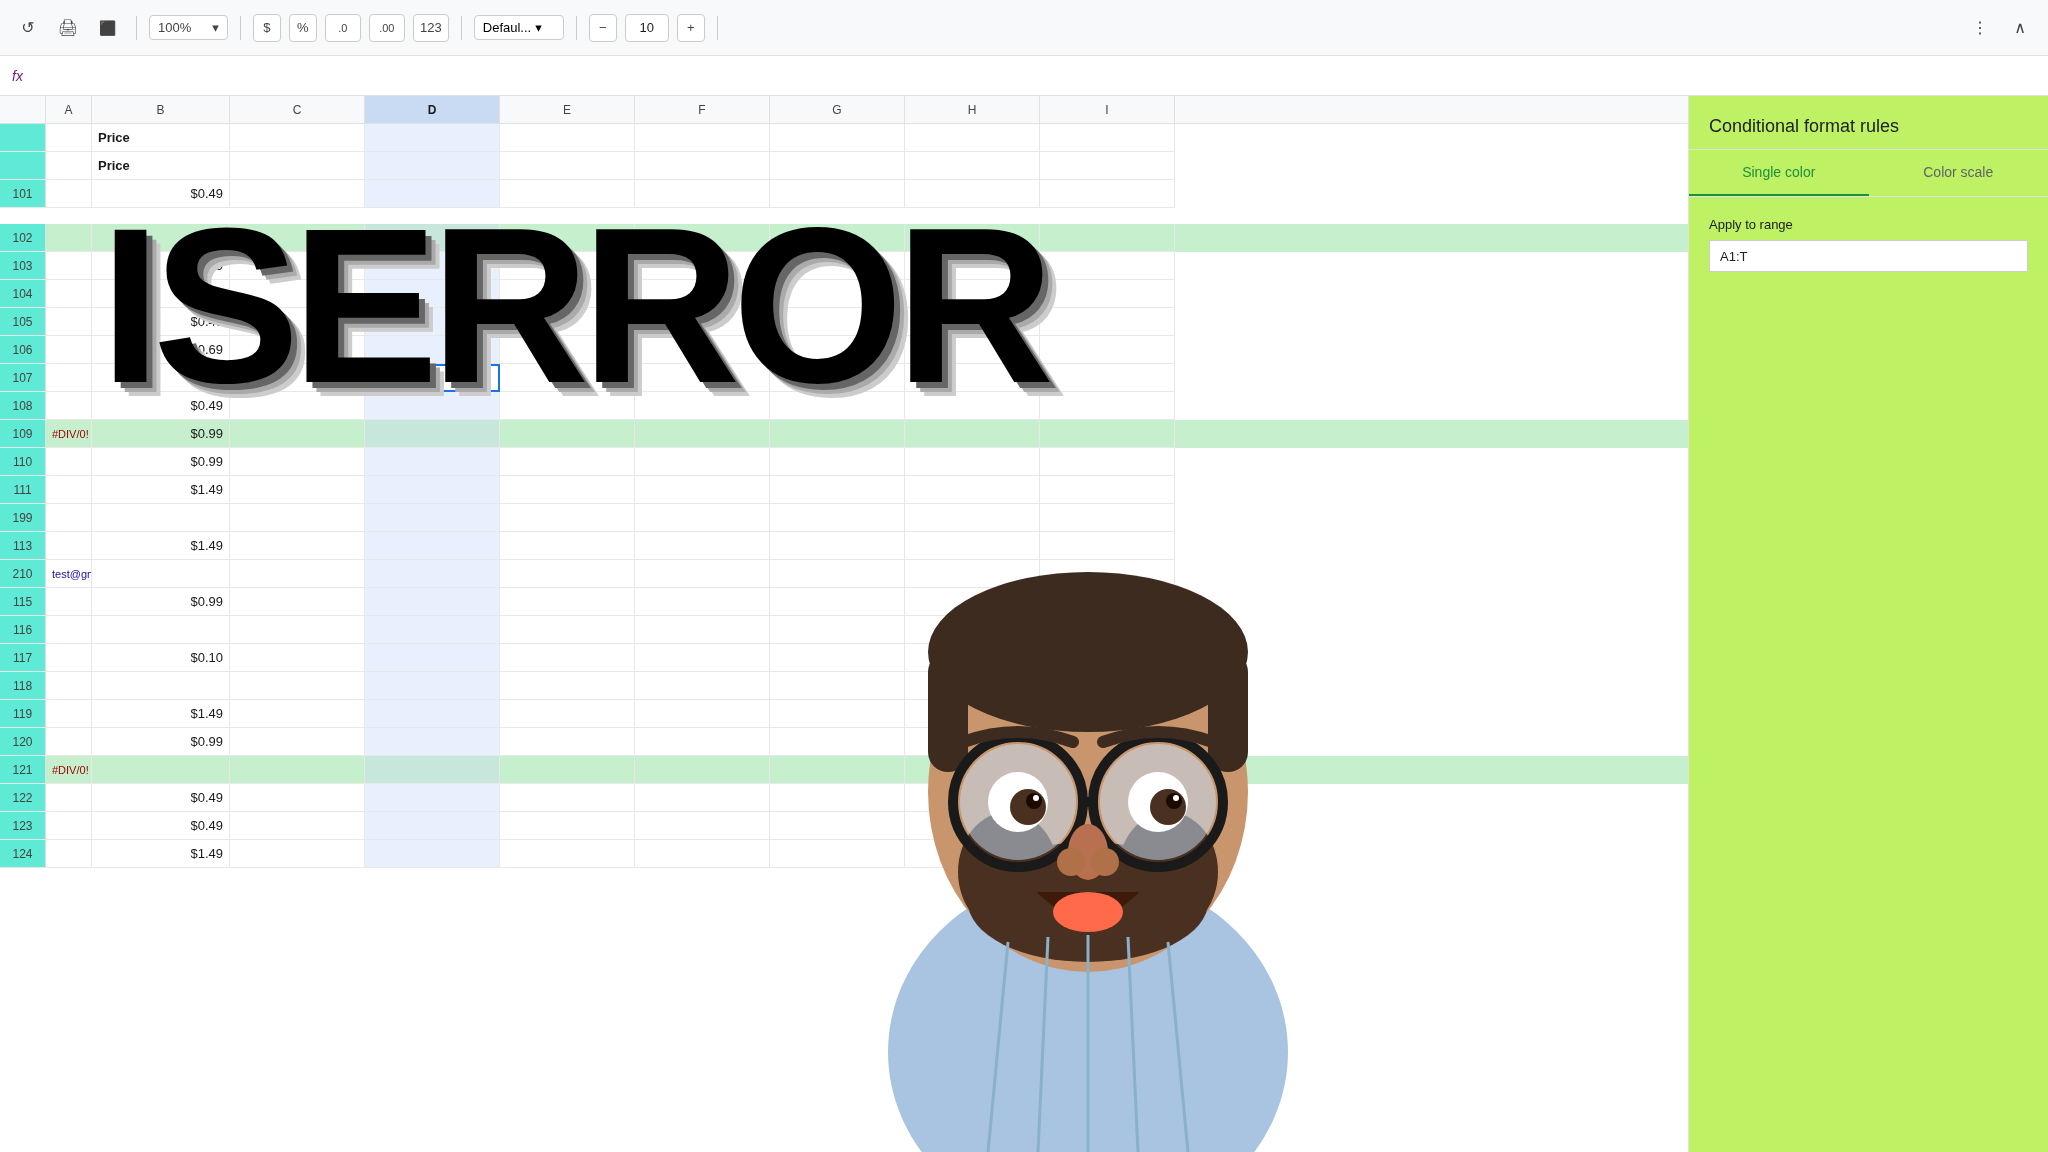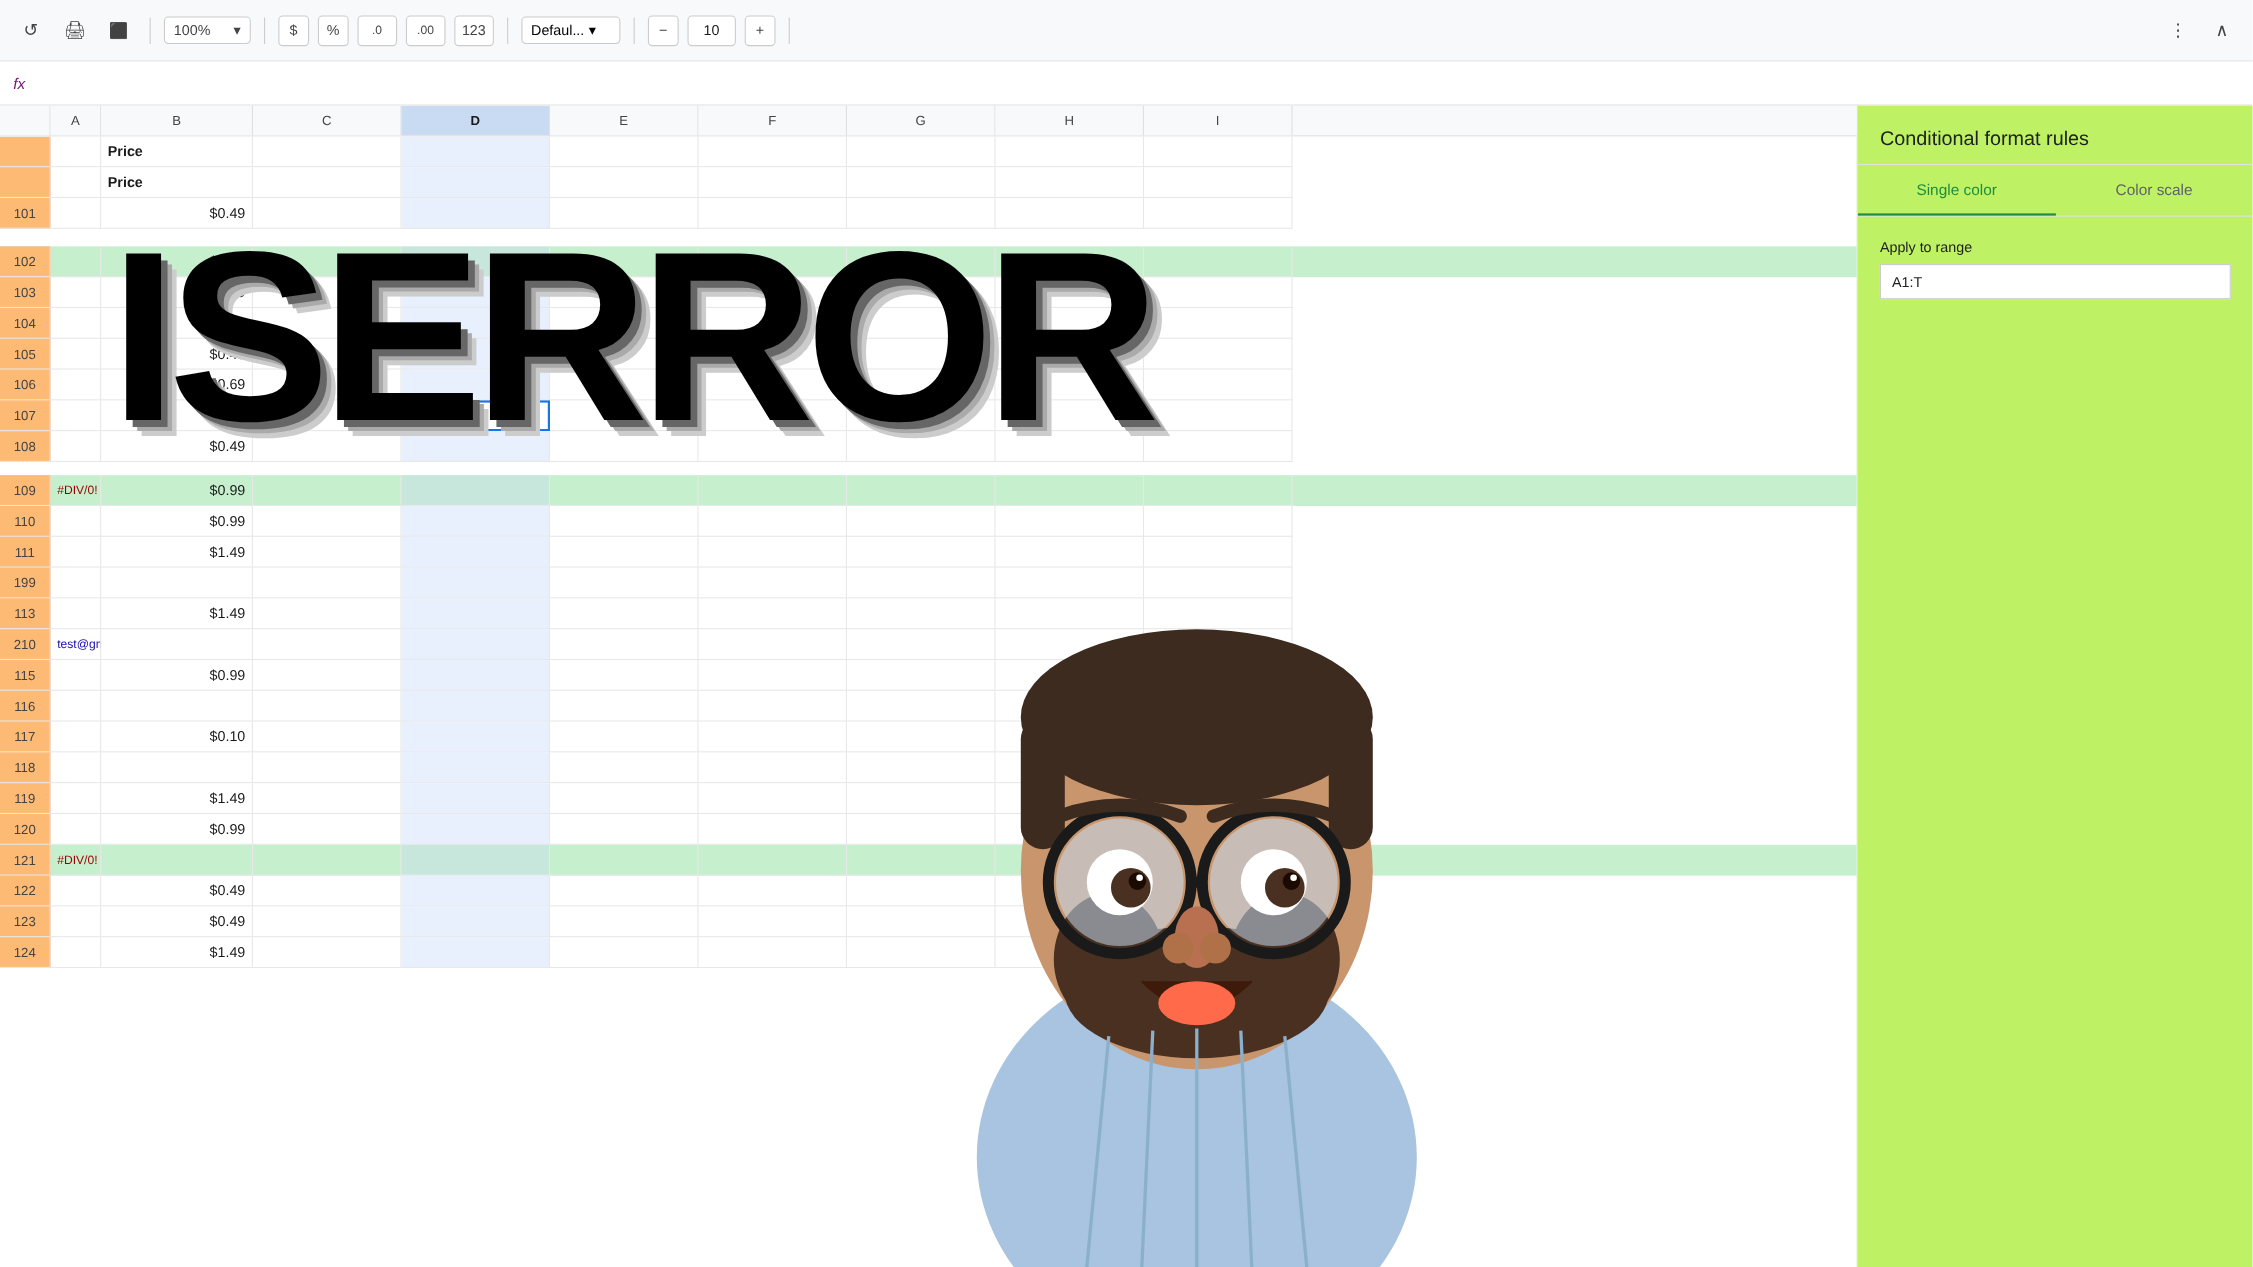--- a/index.html
+++ b/index.html
@@ -121,21 +121,21 @@
     .grid-row {
       display: flex;
       height: 28px;
     }
     .row-num {
       min-width: 46px; width: 46px;
       display: flex; align-items: center; justify-content: center;
       font-size: 12px; color: #444;
       border-right: 1px solid #e0e0e0;
       border-bottom: 1px solid #e8e8e8;
-      background: #fdba74;
+      background: #5eead4;
       flex-shrink: 0;
     }
     .cell {
       display: flex; align-items: center;
       font-size: 13px; color: #1a1a1a;
       border-right: 1px solid #e8e8e8;
       border-bottom: 1px solid #e8e8e8;
       padding: 0 6px;
       overflow: hidden;
       white-space: nowrap;
@@ -406,21 +406,21 @@
           <div class="cell col-a"></div>
           <div class="cell col-b price">$0.49</div>
           <div class="cell col-c"></div>
           <div class="cell col-d"></div>
           <div class="cell col-e"></div>
           <div class="cell col-f"></div>
           <div class="cell col-g"></div>
           <div class="cell col-h"></div>
           <div class="cell col-i"></div>
         </div>
-        <div class="grid-row" style="background: rgb(198, 239, 206); margin-top: 12px;">
+        <div class="grid-row" style="background: rgb(198, 239, 206);">
           <div class="row-num">109</div>
           <div class="cell col-a error-text" style="font-size: 11px;">#DIV/0!</div>
           <div class="cell col-b price">$0.99</div>
           <div class="cell col-c"></div>
           <div class="cell col-d" style="background: rgba(201, 219, 243, 0.4);"></div>
           <div class="cell col-e"></div>
           <div class="cell col-f"></div>
           <div class="cell col-g"></div>
           <div class="cell col-h"></div>
           <div class="cell col-i"></div>

